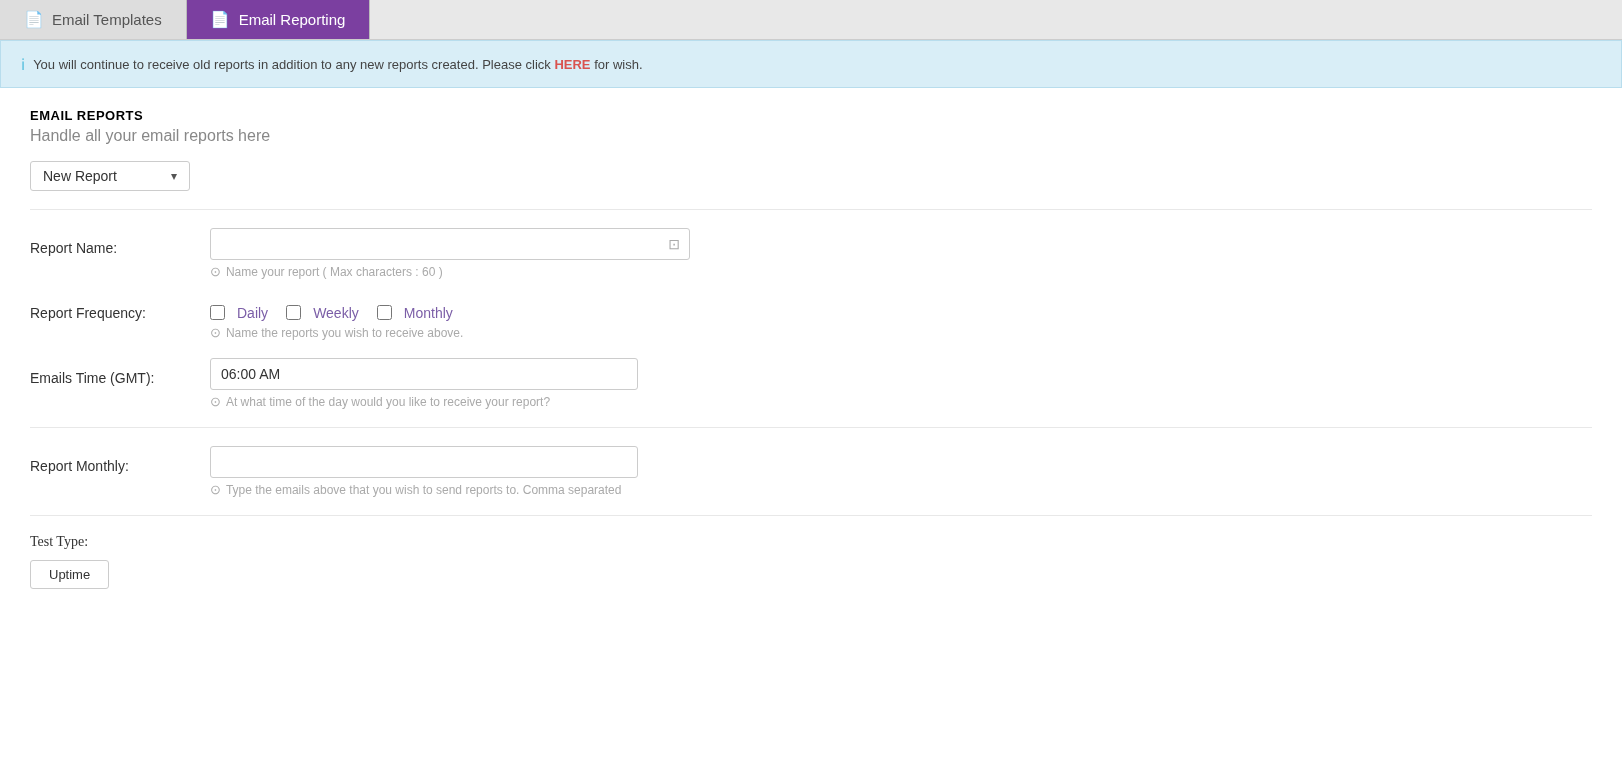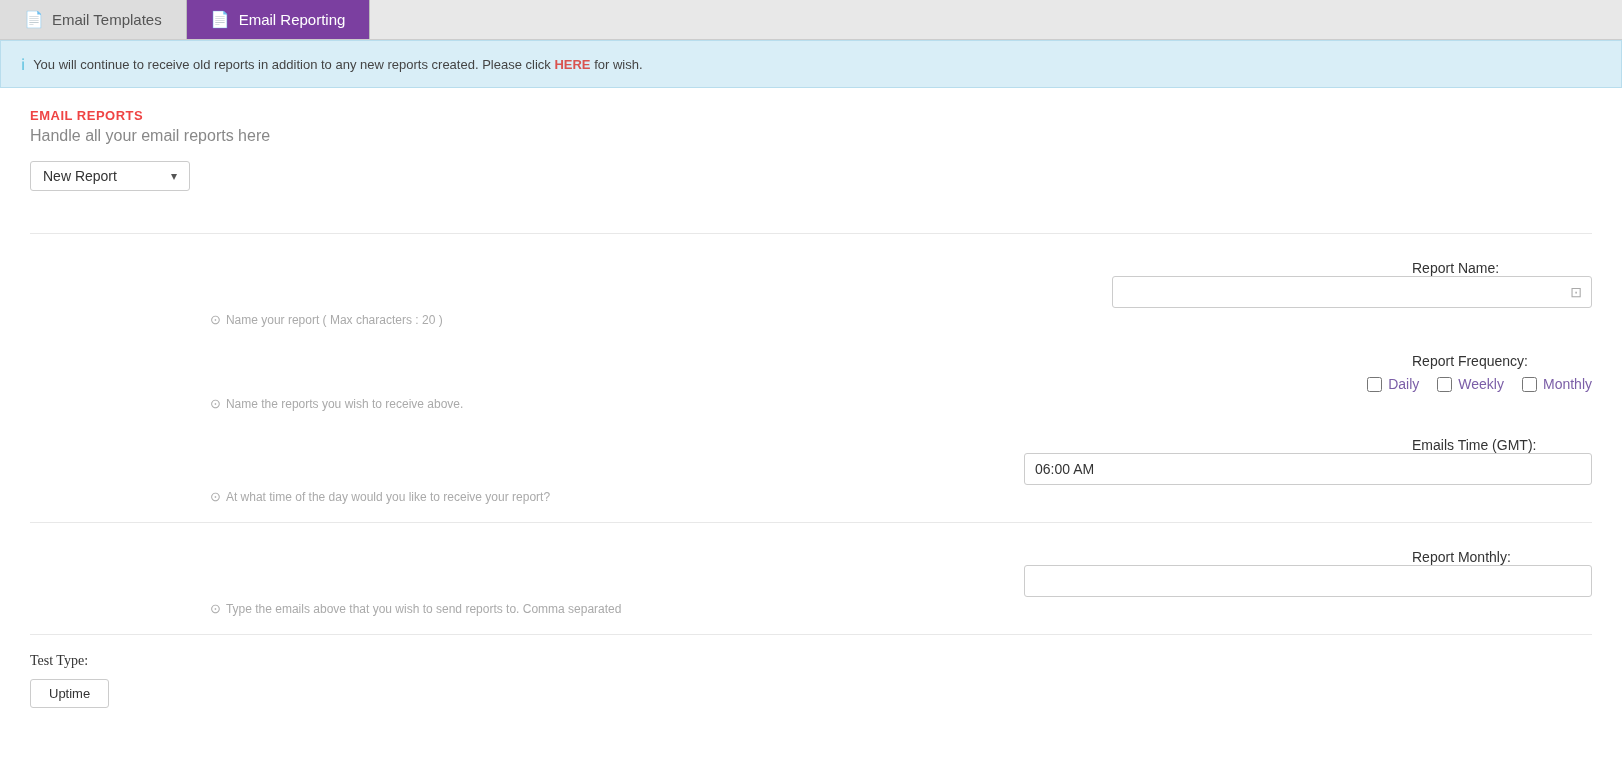--- a/index.html
+++ b/index.html
@@ -56,42 +56,41 @@
     .main-content {
       padding: 20px 30px;
       background: #fff;
       min-height: calc(100vh - 44px - 44px);
     }
 
     
     .section-title {
       font-size: 13px;
       font-weight: bold;
-      color: #ef4444;
+      color: #000000;
       letter-spacing: 0.5px;
       margin-bottom: 4px;
     }
     .section-subtitle {
       font-size: 16px;
       color: #888;
       margin-bottom: 16px;
     }
 
     
     .report-select-wrapper {
       display: inline-flex;
       align-items: center;
       border: 1px solid #ccc;
       border-radius: 3px;
       background: #fff;
       padding: 6px 12px;
       cursor: pointer;
       min-width: 160px;
       justify-content: space-between;
-      margin-bottom: 24px;
     }
     .report-select-label {
       font-size: 14px;
       color: #333;
     }
     .chevron-icon {
       font-size: 12px;
       color: #555;
       margin-left: 10px;
     }
@@ -99,33 +98,32 @@
     
     .divider {
       border: none;
       border-top: 1px solid #e8e8e8;
       margin: 18px 0;
     }
 
     
     .form-row {
       display: flex;
-      align-items: flex-end;
+      align-items: center;
       margin-bottom: 4px;
-      flex-direction: column;
     }
     .form-label {
       min-width: 180px;
       font-size: 14px;
       color: #333;
       padding-top: 8px;
       font-weight: 500;
     }
     .form-control {
-      width: 568px;
+      width: 428px;
       padding: 7px 10px;
       border: 1px solid #ccc;
       border-radius: 3px;
       font-size: 14px;
       color: #333;
       background: #fff;
     }
     .input-with-icon {
       position: relative;
       width: 480px;
@@ -162,21 +160,21 @@
     
     .checkbox-group {
       display: flex;
       align-items: center;
       gap: 18px;
       padding-top: 7px;
     }
     .checkbox-item {
       display: flex;
       align-items: center;
-      gap: 6px;
+      gap: 12px;
       cursor: pointer;
     }
     .checkbox-item input[type="checkbox"] {
       width: 15px;
       height: 15px;
       cursor: pointer;
     }
     .checkbox-label {
       font-size: 14px;
       color: #7b5ea7;
@@ -240,21 +238,21 @@
   
   <div class="form-row">
     <div class="form-label">Report Name:</div>
     <div class="input-with-icon">
       <input type="text" class="form-control" style="width: 100%;" placeholder="">
       <span class="input-end-icon">⊡</span>
     </div>
   </div>
   <div class="hint-text">
     <span class="hint-icon">⊙</span>
-    <span>Name your report ( Max characters : 20 )</span>
+    <span>Name your report ( Max characters : 60 )</span>
   </div>
 
   
   <div class="form-row">
     <div class="form-label">Report Frequency:</div>
     <div class="checkbox-group">
       <label class="checkbox-item">
         <input type="checkbox" style="">
         <span class="checkbox-label">Daily</span>
       </label>

